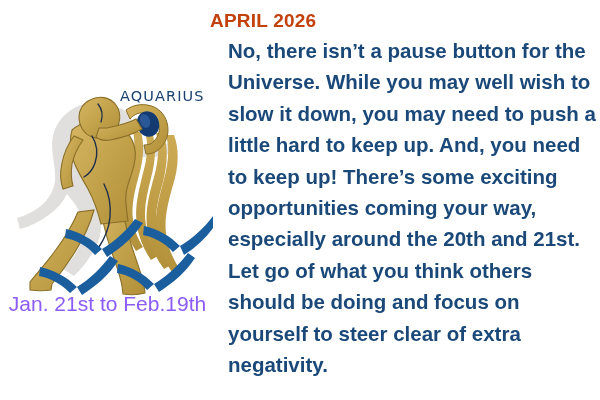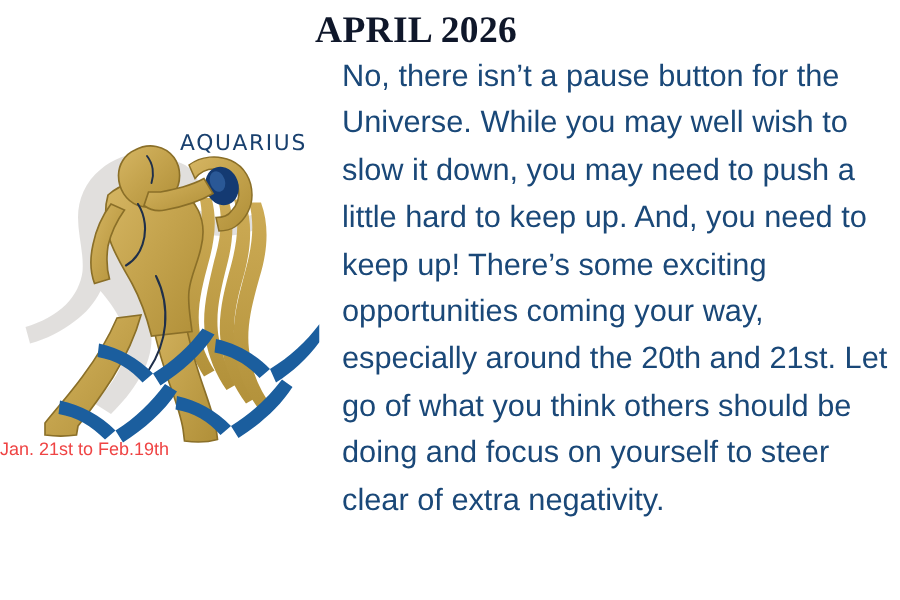--- a/index.html
+++ b/index.html
@@ -45,49 +45,50 @@
     font-weight: 400;
     letter-spacing: 1.1px;
     color: #19406e;
     white-space: nowrap;
   }
   #sign-dates {
     position: absolute;
     left: 0;
     top: 292px;
     width: 215px;
+    text-align: center;
     font-family: "Liberation Sans", sans-serif;
-    font-size: 12px;
+    font-size: 21px;
     font-weight: 400;
-    color: #ef4444;
+    color: #8b5cf6;
     white-space: nowrap;
   }
 
   
   #reading {
     position: absolute;
     left: 210px;
     top: 8px;
     width: 388px;
   }
   #reading-title {
-    font-family: Liberation Serif, serif;
-    font-size: 25px;
+    font-family: Liberation Sans, sans-serif;
+    font-size: 19px;
     font-weight: bold;
-    color: #0f172a;
+    color: #c2410c;
     letter-spacing: 0.2px;
     line-height: 26px;
     margin: 0 0 1px 0;
   }
   #reading-body {
     margin: 0;
     padding-left: 18px;
     font-family: "Liberation Sans", sans-serif;
     font-size: 20.5px;
-    font-weight: 400;
+    font-weight: 700;
     line-height: 31.4px;
     color: #1a4878;
     white-space: pre-line;
   }
 </style>
 </head>
 <body>
 
 <div id="card">
 

